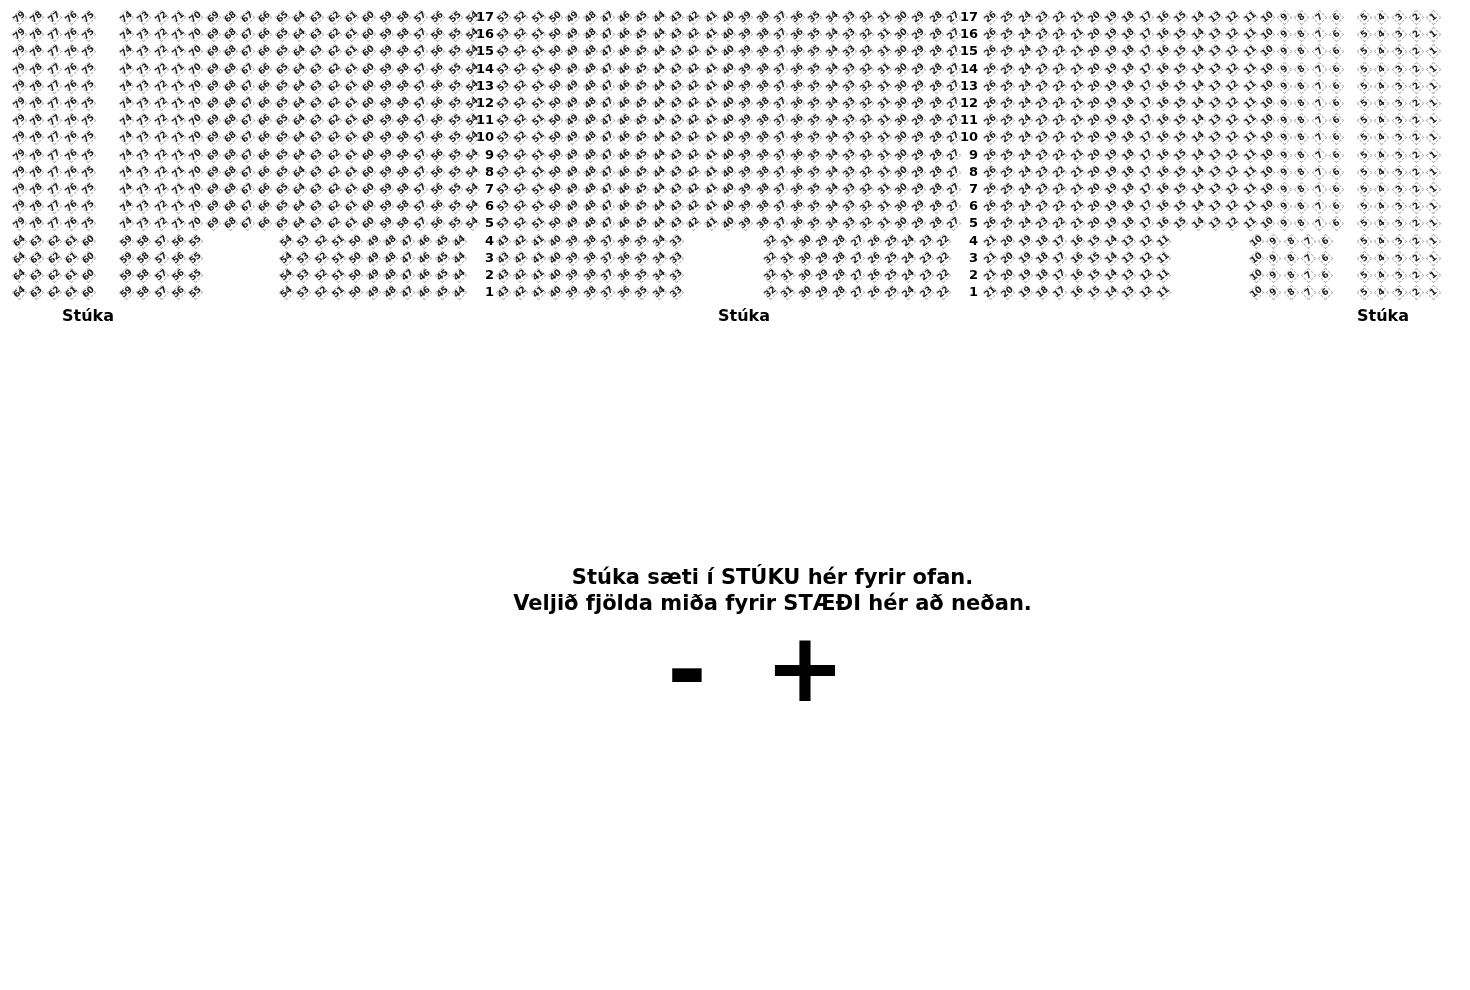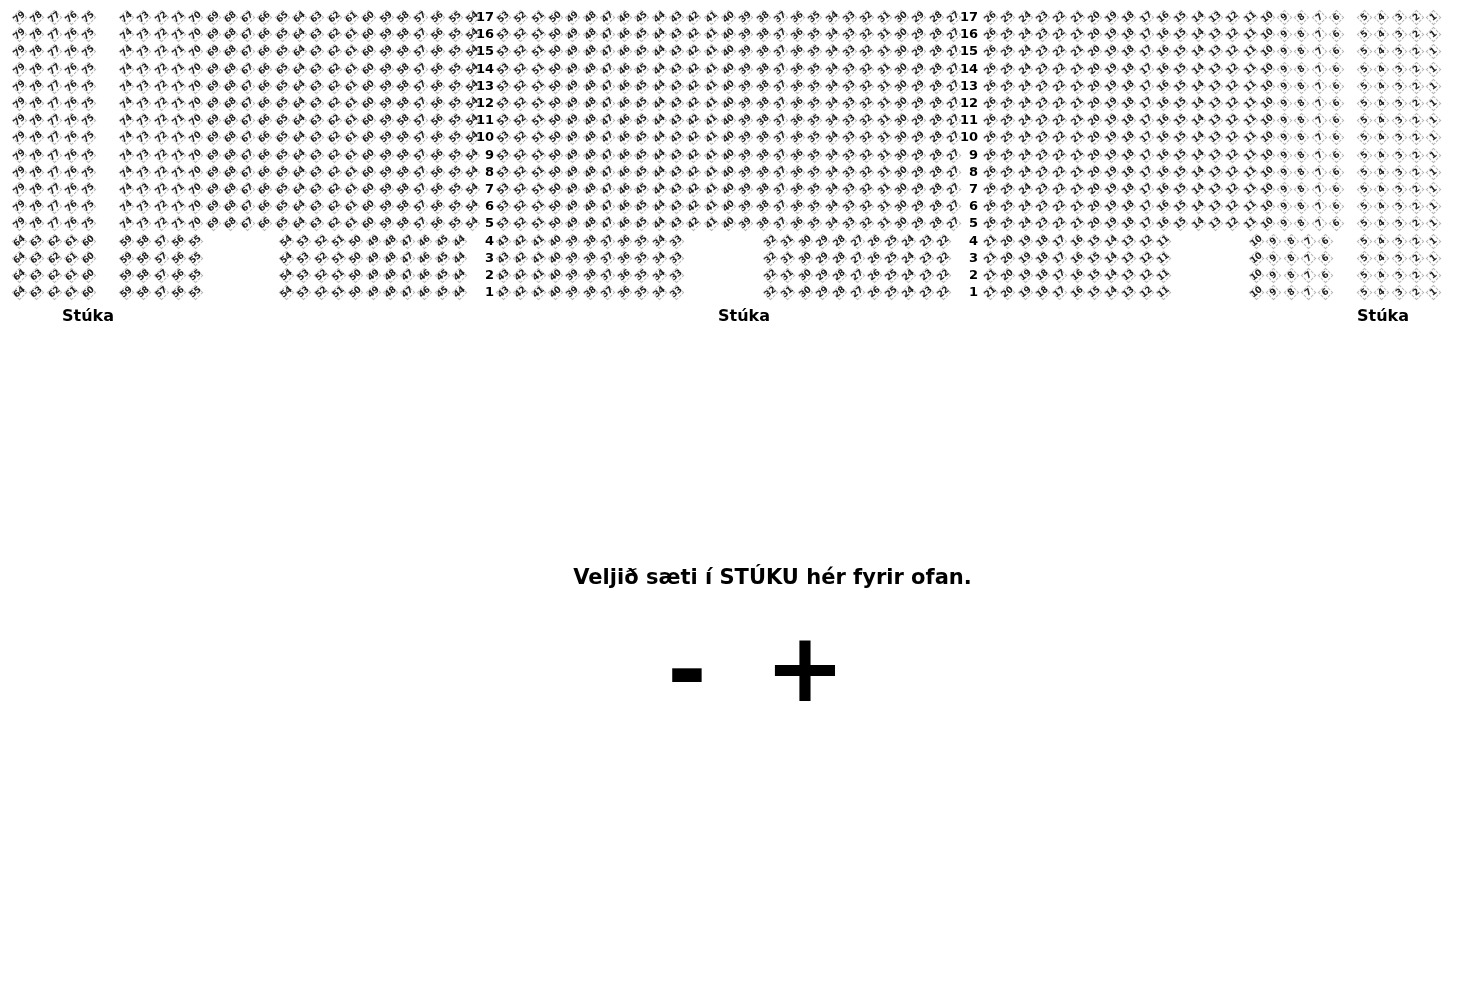--- a/index.html
+++ b/index.html
@@ -3929,17 +3929,18 @@
     <div class="row-label" style="left: 948px; top: 250.8px;">3</div>
     <div class="row-label" style="left: 948px; top: 268px;">2</div>
     <div class="row-label" style="left: 948px; top: 285.2px;">1</div>
   </div>
 
 <div class="stand-label" id="stand-left">Stúka</div>
 <div class="stand-label" id="stand-middle">Stúka</div>
 <div class="stand-label" id="stand-right">Stúka</div>
 
 <div id="instructions">
-  <div>Veljið sæti í STÚKU hér fyrir ofan.</div>
+  <div>Stúka sæti í STÚKU hér fyrir ofan.</div>
+  <div>Veljið fjölda miða fyrir STÆÐI hér að neðan.</div>
 </div>
 
 <div class="stepper-btn" id="minus-btn">-</div>
 <div class="stepper-btn" id="plus-btn">+</div>
 
 </body></html>

